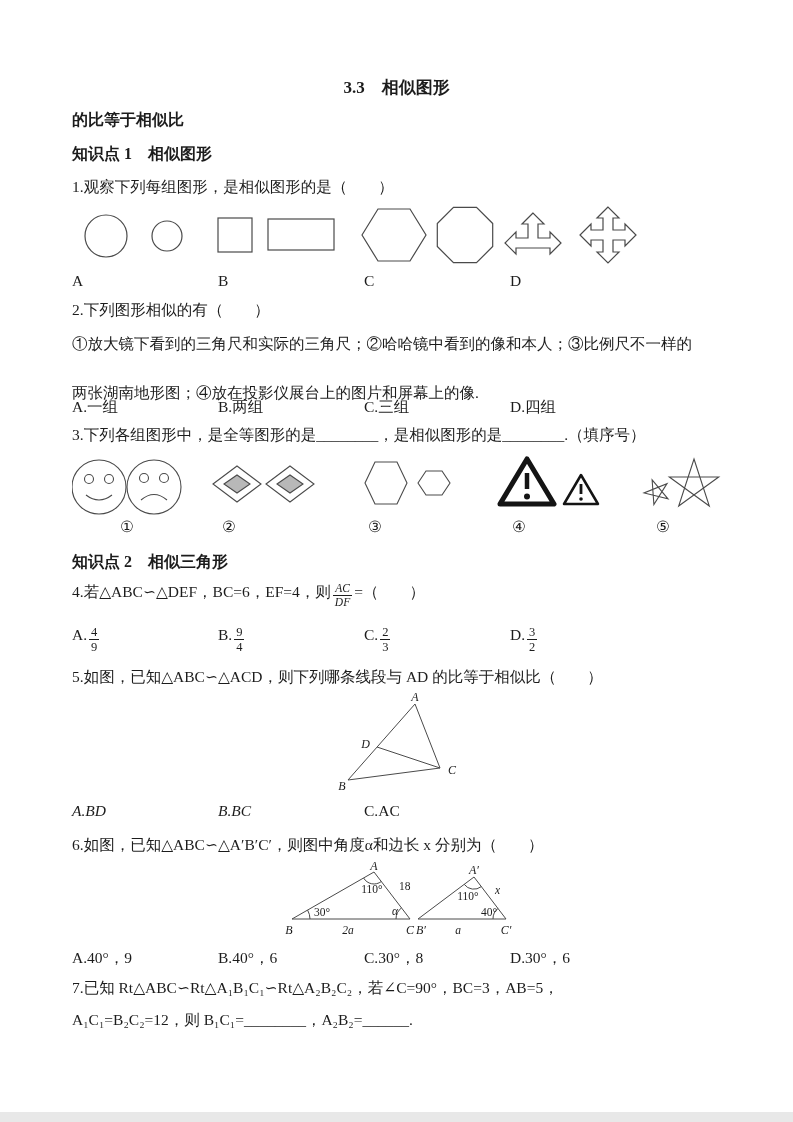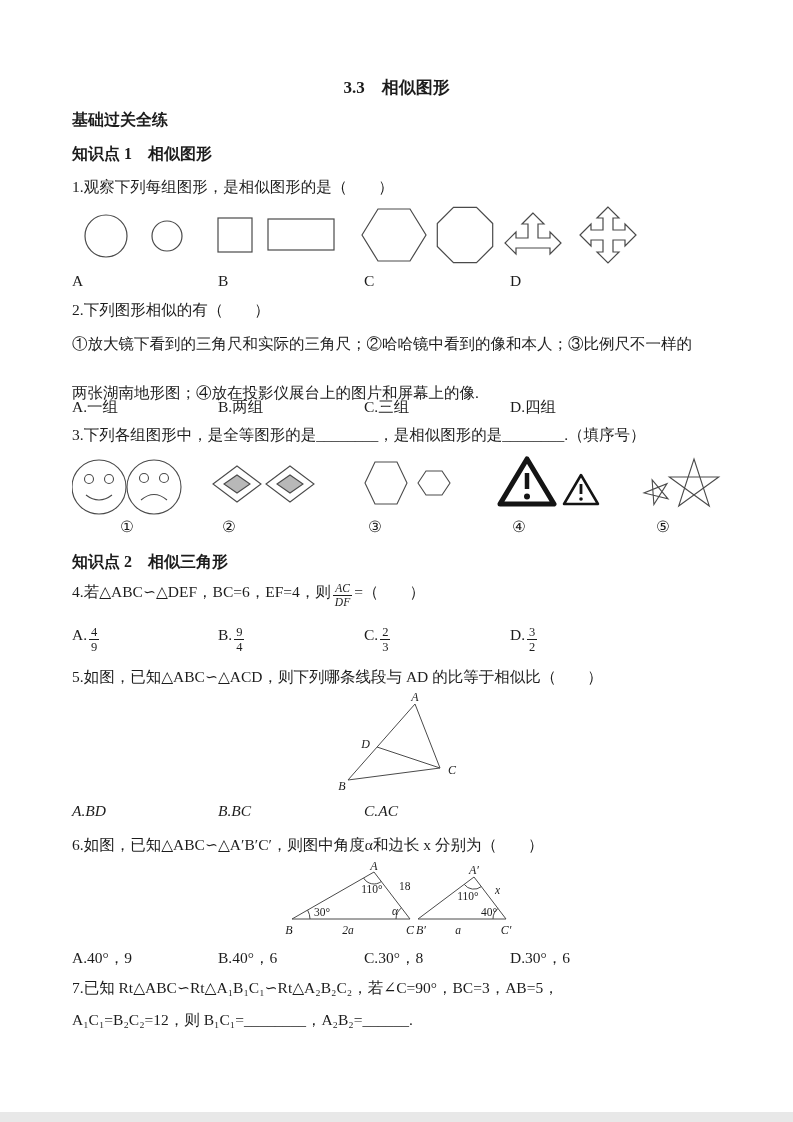--- a/index.html
+++ b/index.html
@@ -34,21 +34,21 @@
 </style>
 </head>
 <body>
 
 <div class="page">
 
   <div class="abs ctr bold title" style="top:76px;position:absolute;">3.3　相似图形</div>
 
   <div class="content">
 
-    <div class="abs bold heading" style="top:110px;">基础过关全练</div>
+    <div class="abs bold heading" style="top:110px;">的比等于相似比</div>
 
     <div class="abs bold heading" style="top:144px;">知识点 1　相似图形</div>
 
     <div class="abs" style="top:177px;">1.观察下列每组图形，是相似图形的是（　　）</div>
 
     <svg class="abs" style="top:202px;" width="660" height="68" viewBox="0 0 660 68">
       <g fill="none" stroke="#4a4a4a" stroke-width="1.2">
         <circle cx="34" cy="34" r="21"></circle>
         <circle cx="95" cy="34" r="15"></circle>
         <rect x="146" y="16" width="34" height="34"></rect>
@@ -153,21 +153,21 @@
       </g>
       <text class="vlbl" x="85" y="9" text-anchor="middle">A</text>
       <text class="vlbl" x="40" y="56" text-anchor="end">D</text>
       <text class="vlbl" x="12" y="98" text-anchor="middle">B</text>
       <text class="vlbl" x="118" y="82">C</text>
     </svg>
 
     <div class="abs optrow" style="top:802px;">
       <span style="font-style:italic">A.BD</span>
       <span style="font-style:italic">B.BC</span>
-      <span style="font-style:italic">C.AC</span>
+      <span style="">C.AC</span>
     </div>
 
     <div class="abs" style="top:835px;">6.如图，已知△ABC∽△A′B′C′，则图中角度α和边长 x 分别为（　　）</div>
 
     <svg class="abs" style="top:862px;left:212px;" width="240" height="80" viewBox="0 0 240 80">
       <g fill="none" stroke="#4a4a4a" stroke-width="1">
         <polygon points="8,57 90,10 126,57"></polygon>
         <path d="M 26,57 A 18 18 0 0 0 23.6,48.1"></path>
         <path d="M 79.6,16 A 12 12 0 0 0 97.3,19.5"></path>
         <path d="M 112,57 A 14 14 0 0 1 117.5,45.9"></path>

